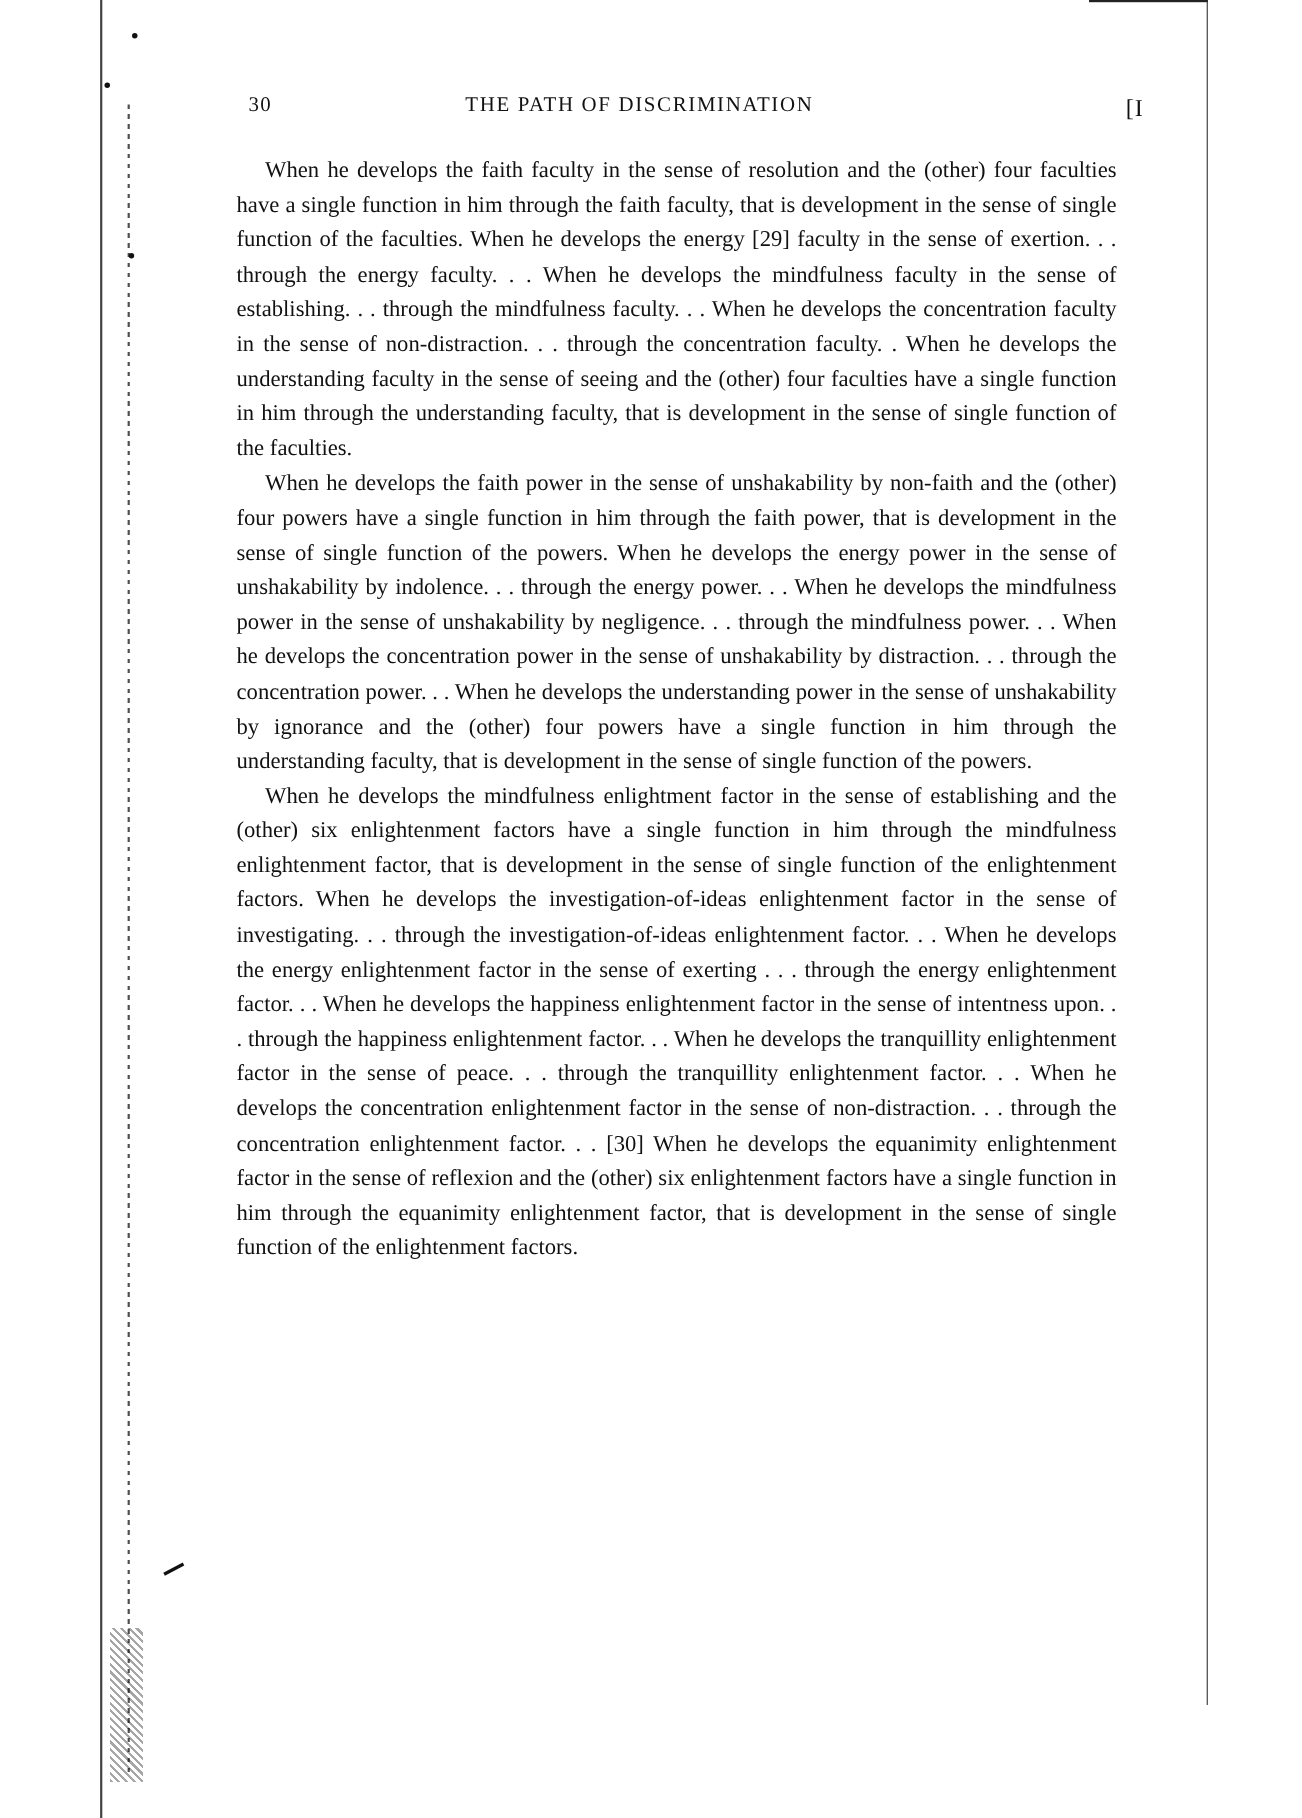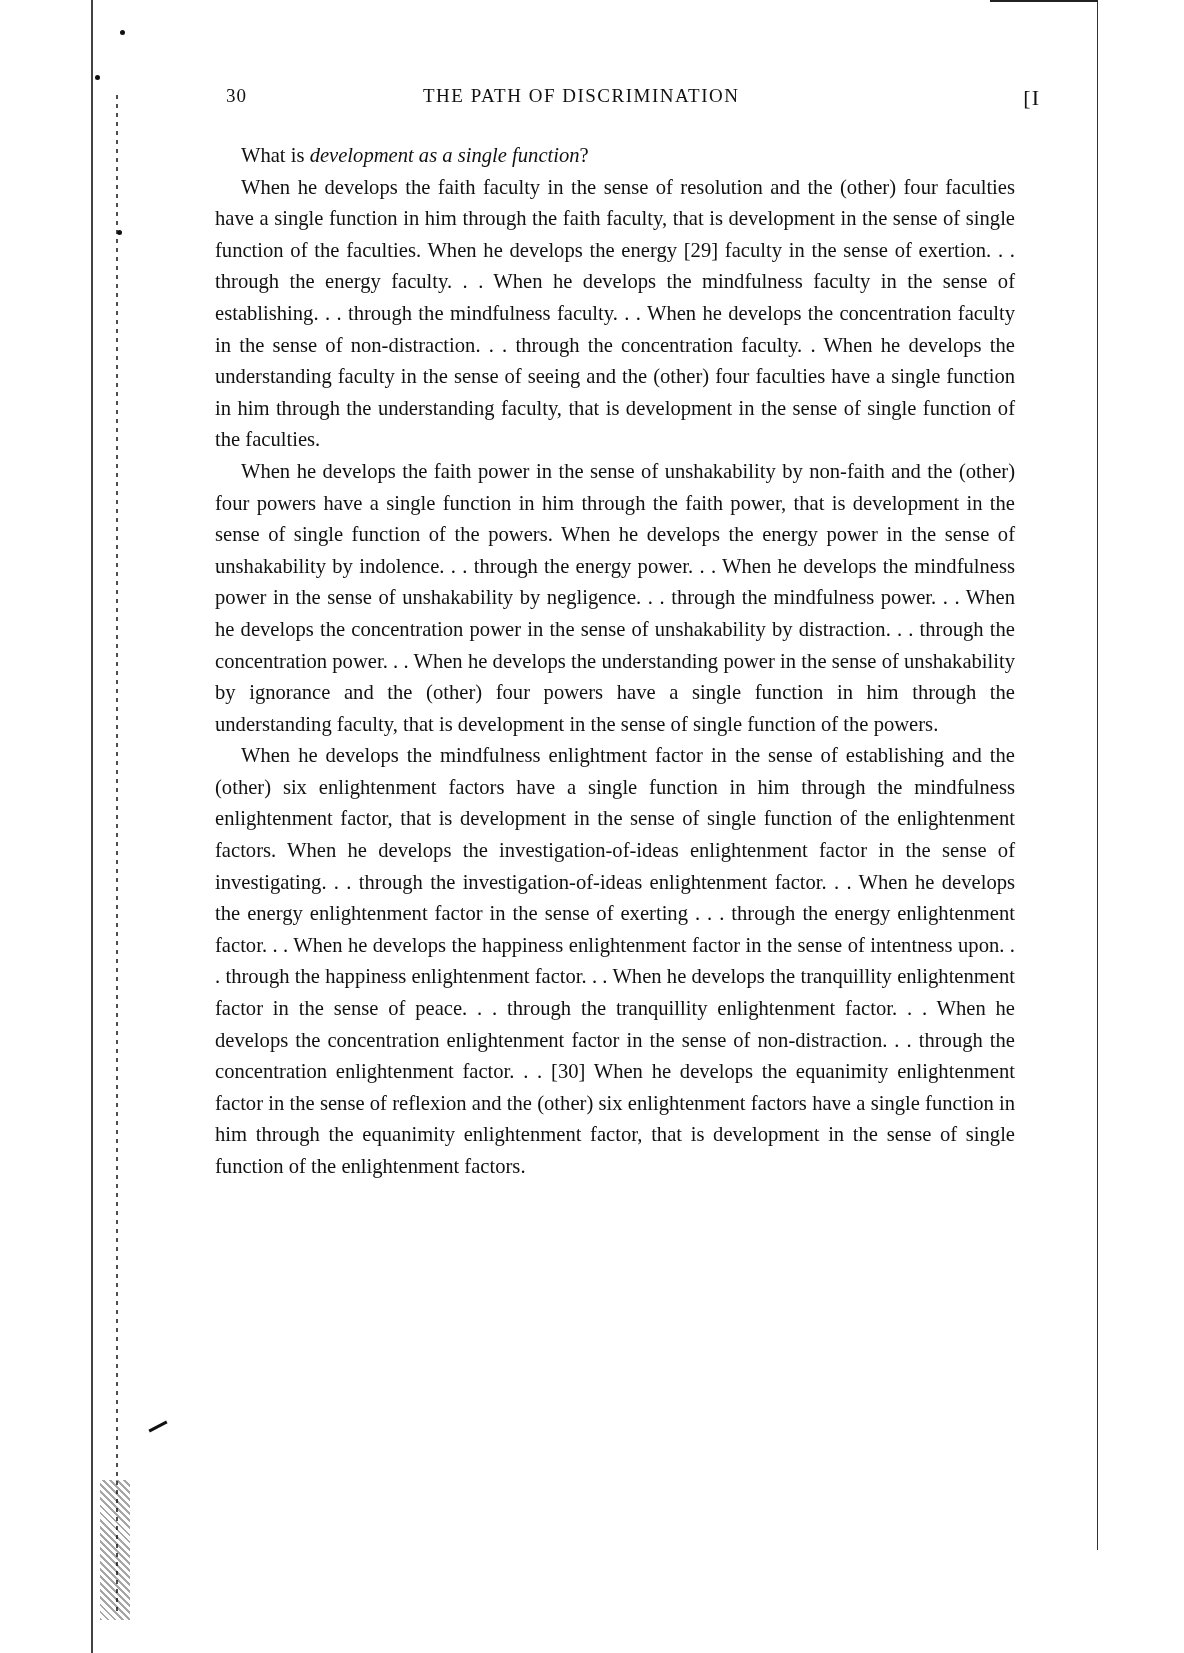--- a/index.html
+++ b/index.html
@@ -49,17 +49,16 @@
 <div class="dust" style="left:117px;top:230px"></div>
 <div class="mark-arrow"></div>
 
 <div class="header">
   <span class="page-no">30</span>
   <span class="running-title">THE PATH OF DISCRIMINATION</span>
   <span class="section-mark">[I</span>
 </div>
 
 <div class="body-text">
-  <p class="question"><span>What is </span><em>development as a single function</em><span>?</span></p>
   <p class="para">When he develops the faith faculty in the sense of resolution and the (other) four faculties have a single function in him through the faith faculty, that is development in the sense of single function of the faculties. When he develops the energy [29] faculty in the sense of exertion. . . through the energy faculty. . . When he develops the mindfulness faculty in the sense of establishing. . . through the mindfulness faculty. . . When he develops the concentration faculty in the sense of non-distraction. . . through the concentration faculty. .  When he develops the understanding faculty in the sense of seeing and the (other) four faculties have a single function in him through the understanding faculty, that is development in the sense of single function of the faculties.</p>
   <p class="para">When he develops the faith power in the sense of unshakability by non-faith and the (other) four powers have a single function in him through the faith power, that is development in the sense of single function of the powers. When he develops the energy power in the sense of unshakability by indolence. . . through the energy power. . . When he develops the mindfulness power in the sense of unshakability by negligence. . . through the mindfulness power. . . When he develops the concentration power in the sense of unshakability by distraction. . . through the concentration power. . . When he develops the understanding power in the sense of unshakability by ignorance and the (other) four powers have a single function in him through the understanding faculty, that is development in the sense of single function of the powers.</p>
   <p class="para">When he develops the mindfulness enlightment factor in the sense of establishing and the (other) six enlightenment factors have a single function in him through the mindfulness enlightenment factor, that is development in the sense of single function of the enlightenment factors. When he develops the investigation-of-ideas enlightenment factor in the sense of investigating. . . through the investigation-of-ideas enlightenment factor. . . When he develops the energy enlightenment factor in the sense of exerting . . . through the energy enlightenment factor. . . When he develops the happiness enlightenment factor in the sense of intentness upon. . . through the happiness enlightenment factor. . . When he develops the tranquillity enlightenment factor in the sense of peace. . . through the tranquillity enlightenment factor. . . When he develops the concentration enlightenment factor in the sense of non-distraction. . . through the concentration enlightenment factor. . . [30] When he develops the equanimity enlightenment factor in the sense of reflexion and the (other) six enlightenment factors have a single function in him through the equanimity enlightenment factor, that is development in the sense of single function of the enlightenment factors.</p>
 </div>
 
 </body></html>

